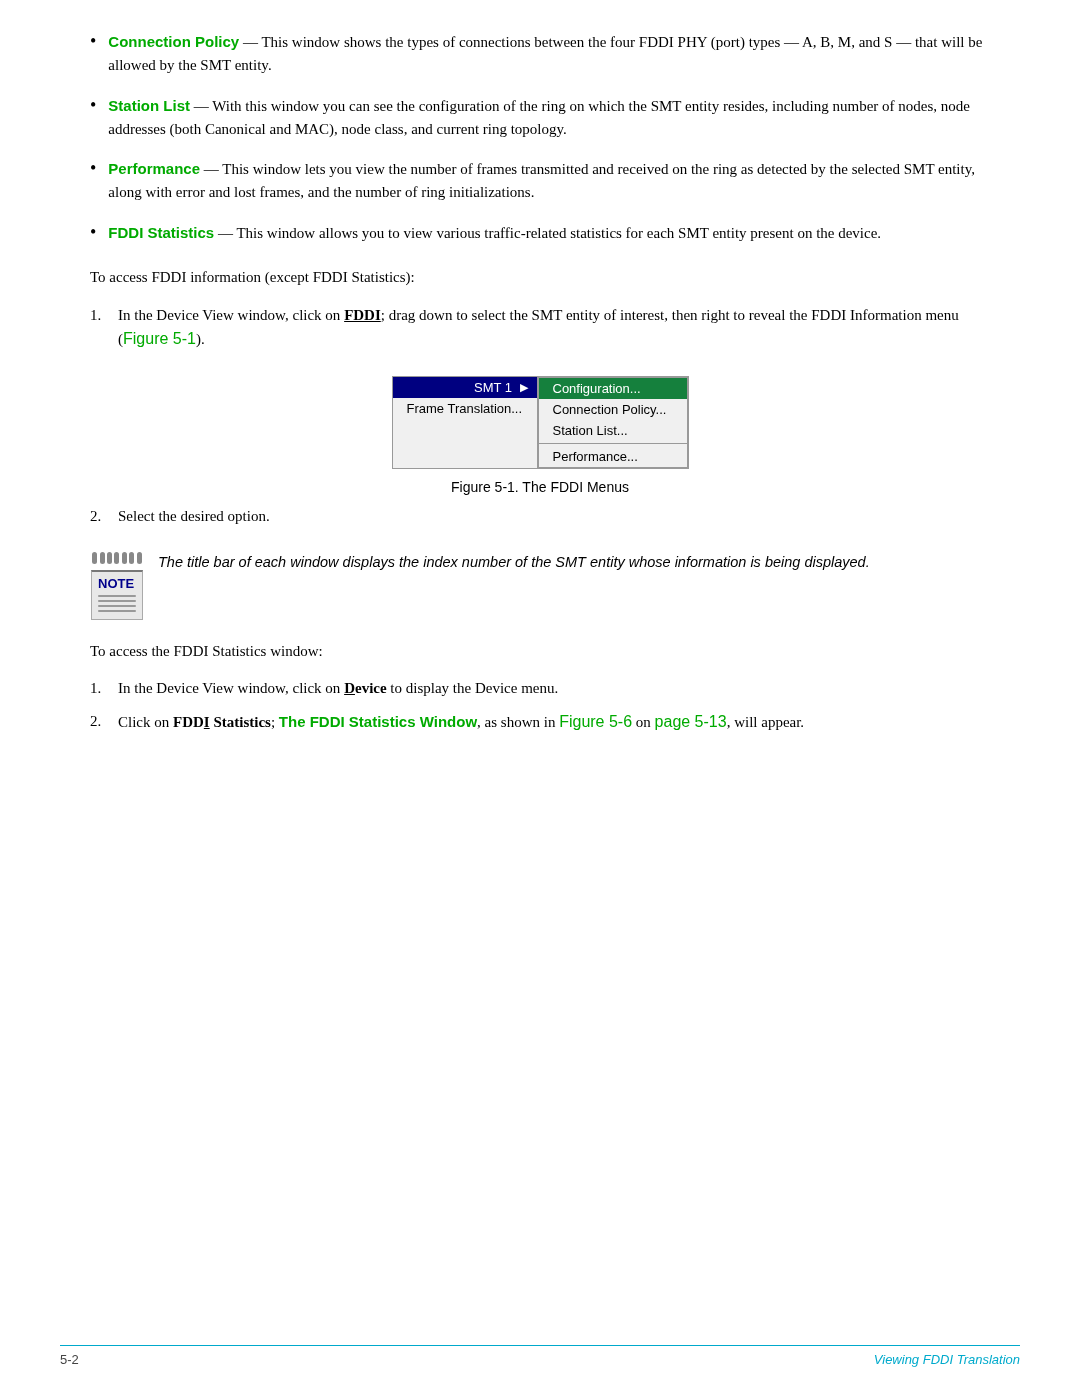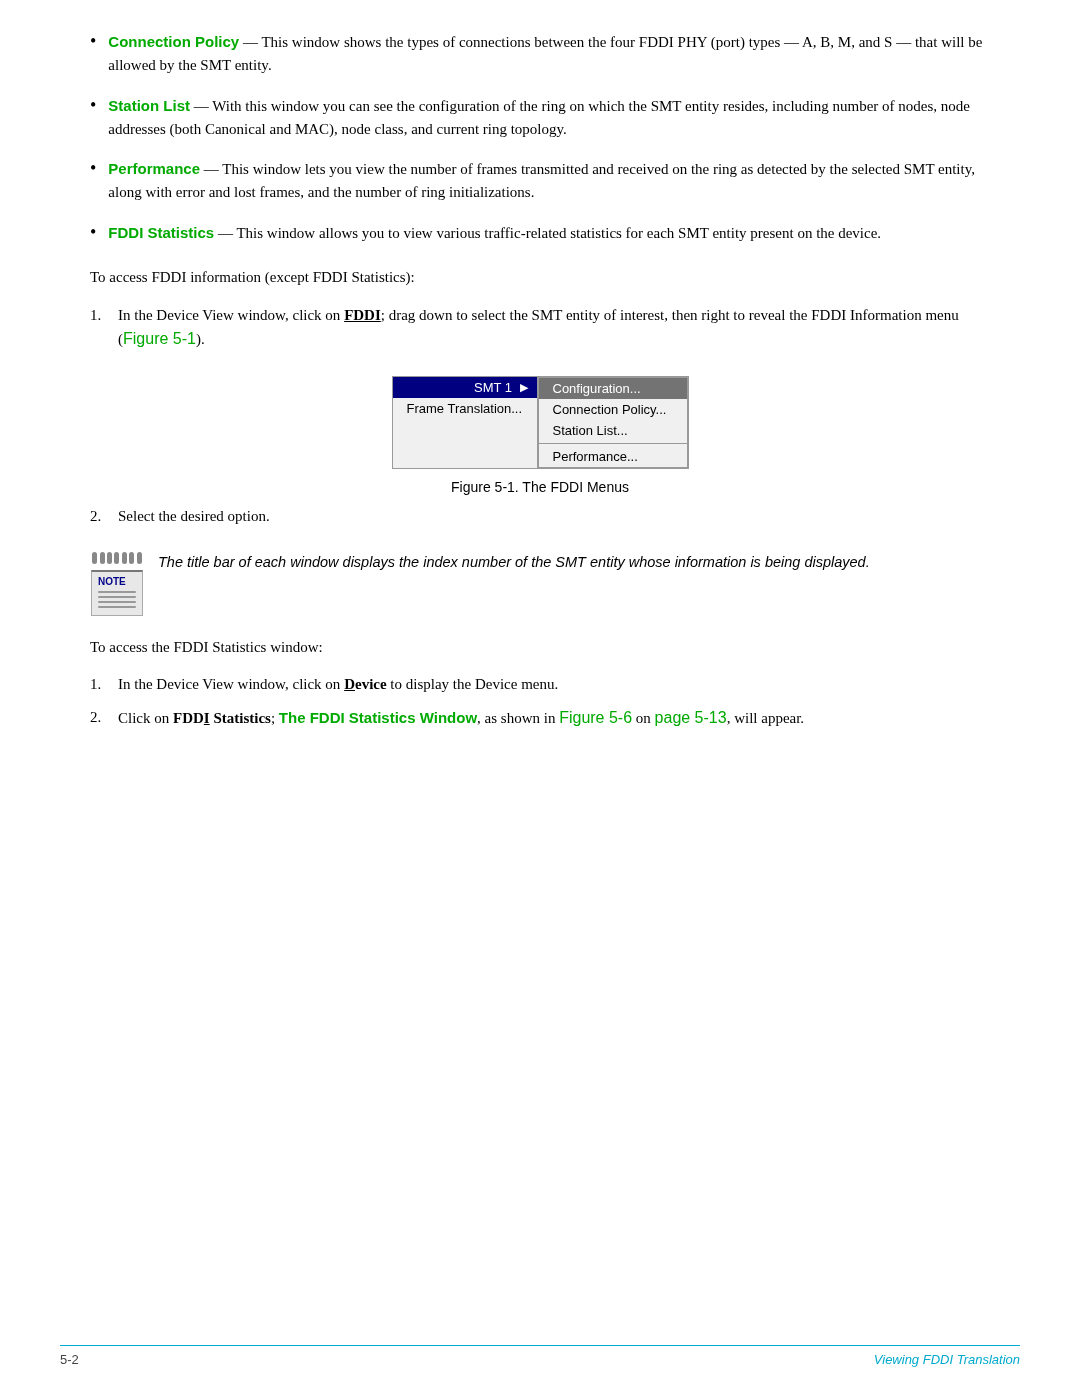--- a/index.html
+++ b/index.html
@@ -170,21 +170,21 @@
       margin-left: 8px;
       font-size: 11px;
     }
     .menu-right {
       min-width: 150px;
       background: #f0f0f0;
       border: 1px solid #999;
       margin-left: 0;
     }
     .menu-right .menu-item.highlighted {
-      background: #737373;
+      background: #15803d;
       color: #fff;
     }
     .menu-separator {
       height: 1px;
       background: #999;
       margin: 2px 0;
     }
     .figure-caption {
       font-size: 14px;
       font-family: Arial, sans-serif;
@@ -356,21 +356,21 @@
           <div class="note-spiral-dot"></div>
           <div class="note-spiral-dot"></div>
           <div class="note-spiral-dot"></div>
           <div class="note-spiral-dot"></div>
           <div class="note-spiral-dot"></div>
           <div class="note-spiral-dot"></div>
           <div class="note-spiral-dot"></div>
         </div>
 
         <div class="note-pad">
-          <div style="color:#00008b; font-weight:bold; font-size:10px; margin-bottom:4px;">NOTE</div>
+          <div style="color:#00008b; font-weight:bold; font-size:13px; margin-bottom:4px;">NOTE</div>
           <div class="note-lines">
             <div class="note-line"></div>
             <div class="note-line"></div>
             <div class="note-line"></div>
             <div class="note-line"></div>
           </div>
         </div>
       </div>
       <div class="note-content">The title bar of each window displays the index number of the SMT entity whose information is being displayed.</div>
     </div>

